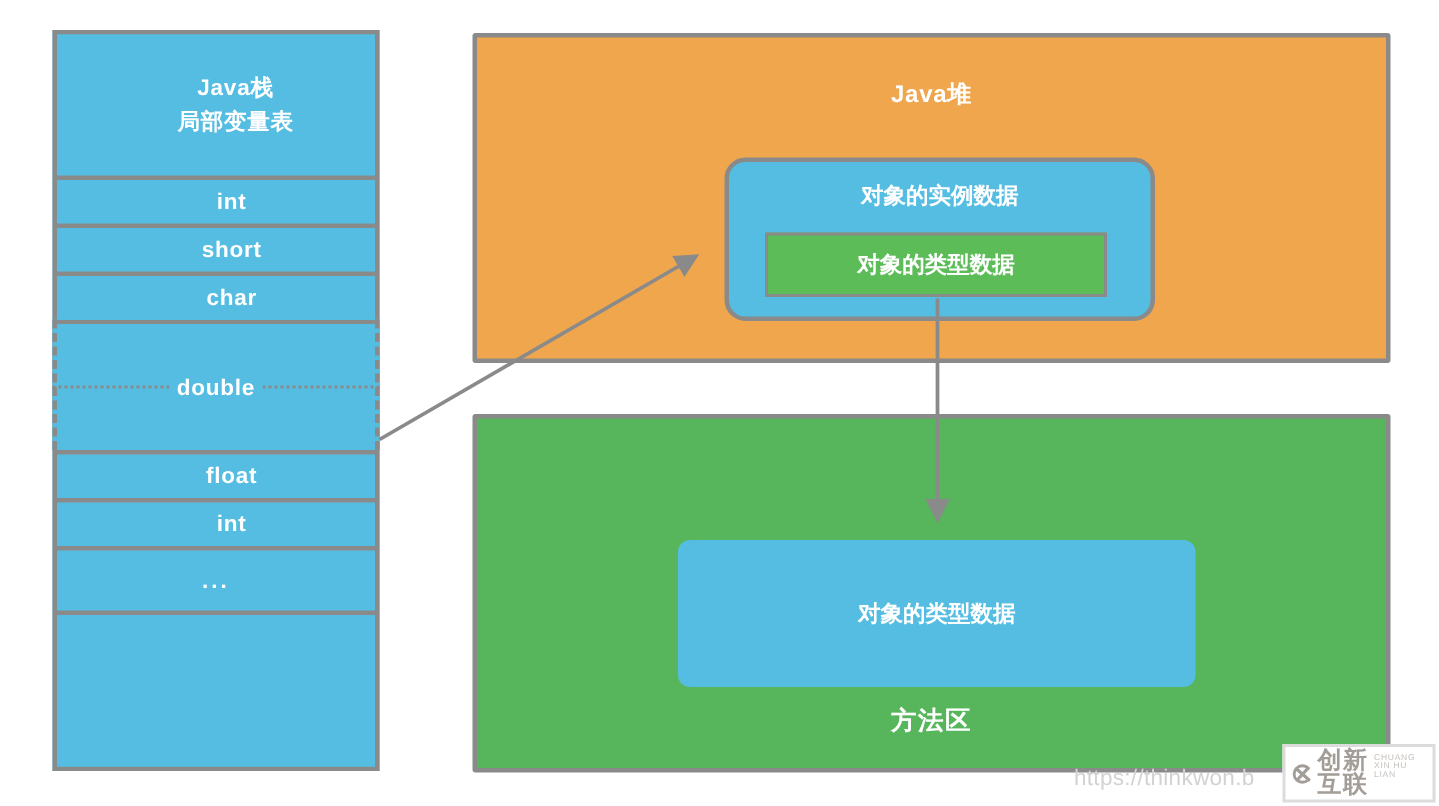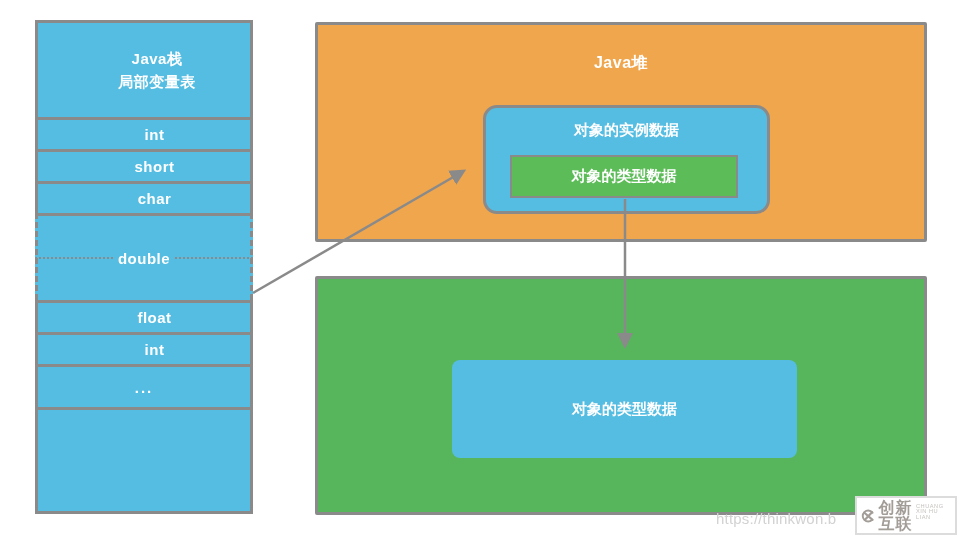--- a/index.html
+++ b/index.html
@@ -106,20 +106,21 @@
   <div id="heap">
     <div id="heap-title">Java堆</div>
     <div id="instance-box">
       <div id="instance-label">对象的实例数据</div>
       <div id="pointer-box">对象的类型数据</div>
     </div>
   </div>
 
   <div id="method">
     <div id="type-box">对象的类型数据</div>
+    <div id="method-title">方法区</div>
   </div>
 
   <svg id="arrows" viewBox="0 0 959 537">
     <defs>
       <marker id="ah" viewBox="0 0 10 10" refX="7" refY="5" markerWidth="6.5" markerHeight="6.5" orient="auto-start-reverse">
         <path d="M0,0 L10,5 L0,10 z" fill="#8a8a8a"></path>
       </marker>
     </defs>
     <line x1="253" y1="293" x2="462" y2="172" stroke="#8a8a8a" stroke-width="2.5" marker-end="url(#ah)"></line>
     <line x1="625" y1="199" x2="625" y2="344" stroke="#8a8a8a" stroke-width="2.5" marker-end="url(#ah)"></line>

